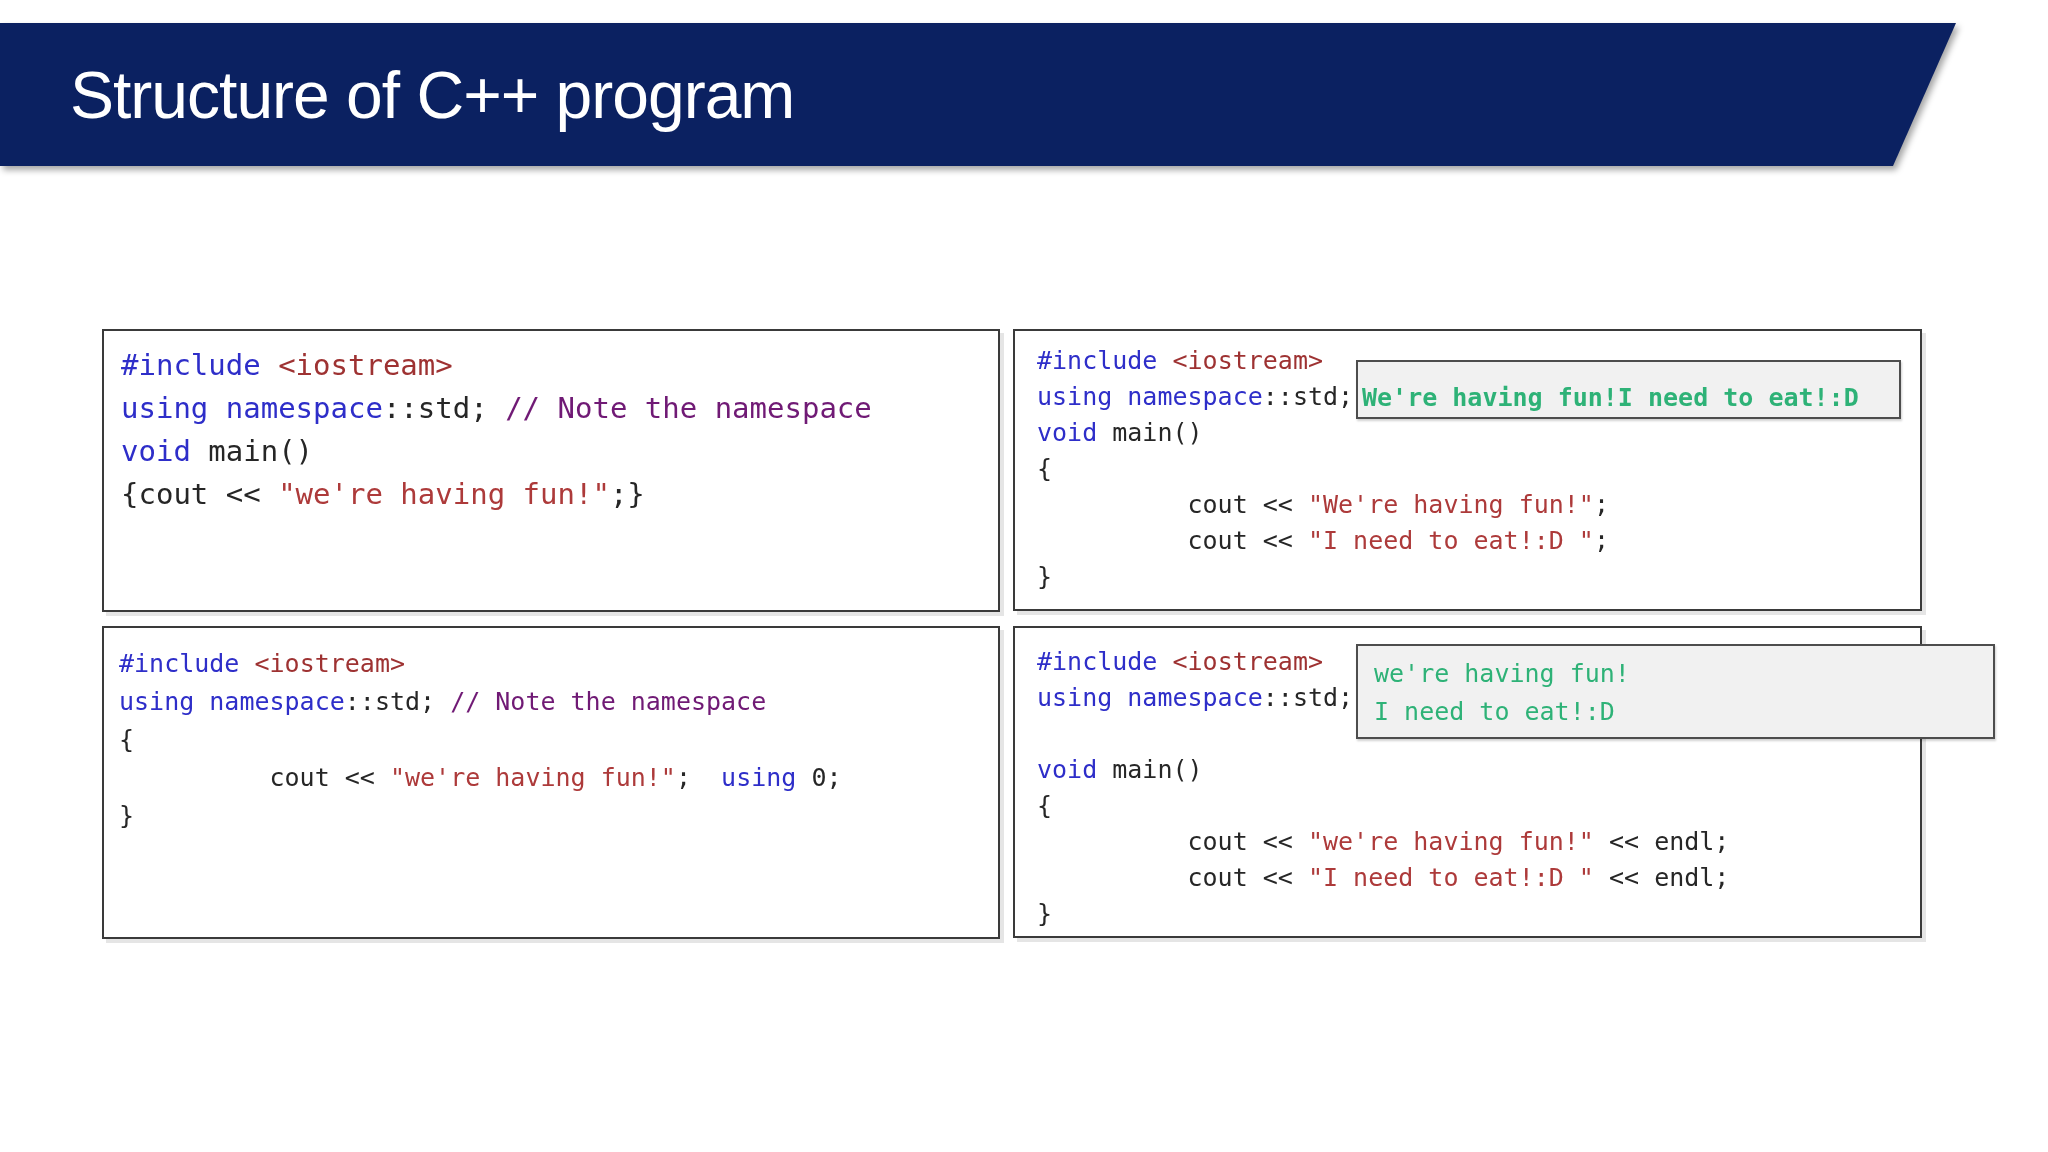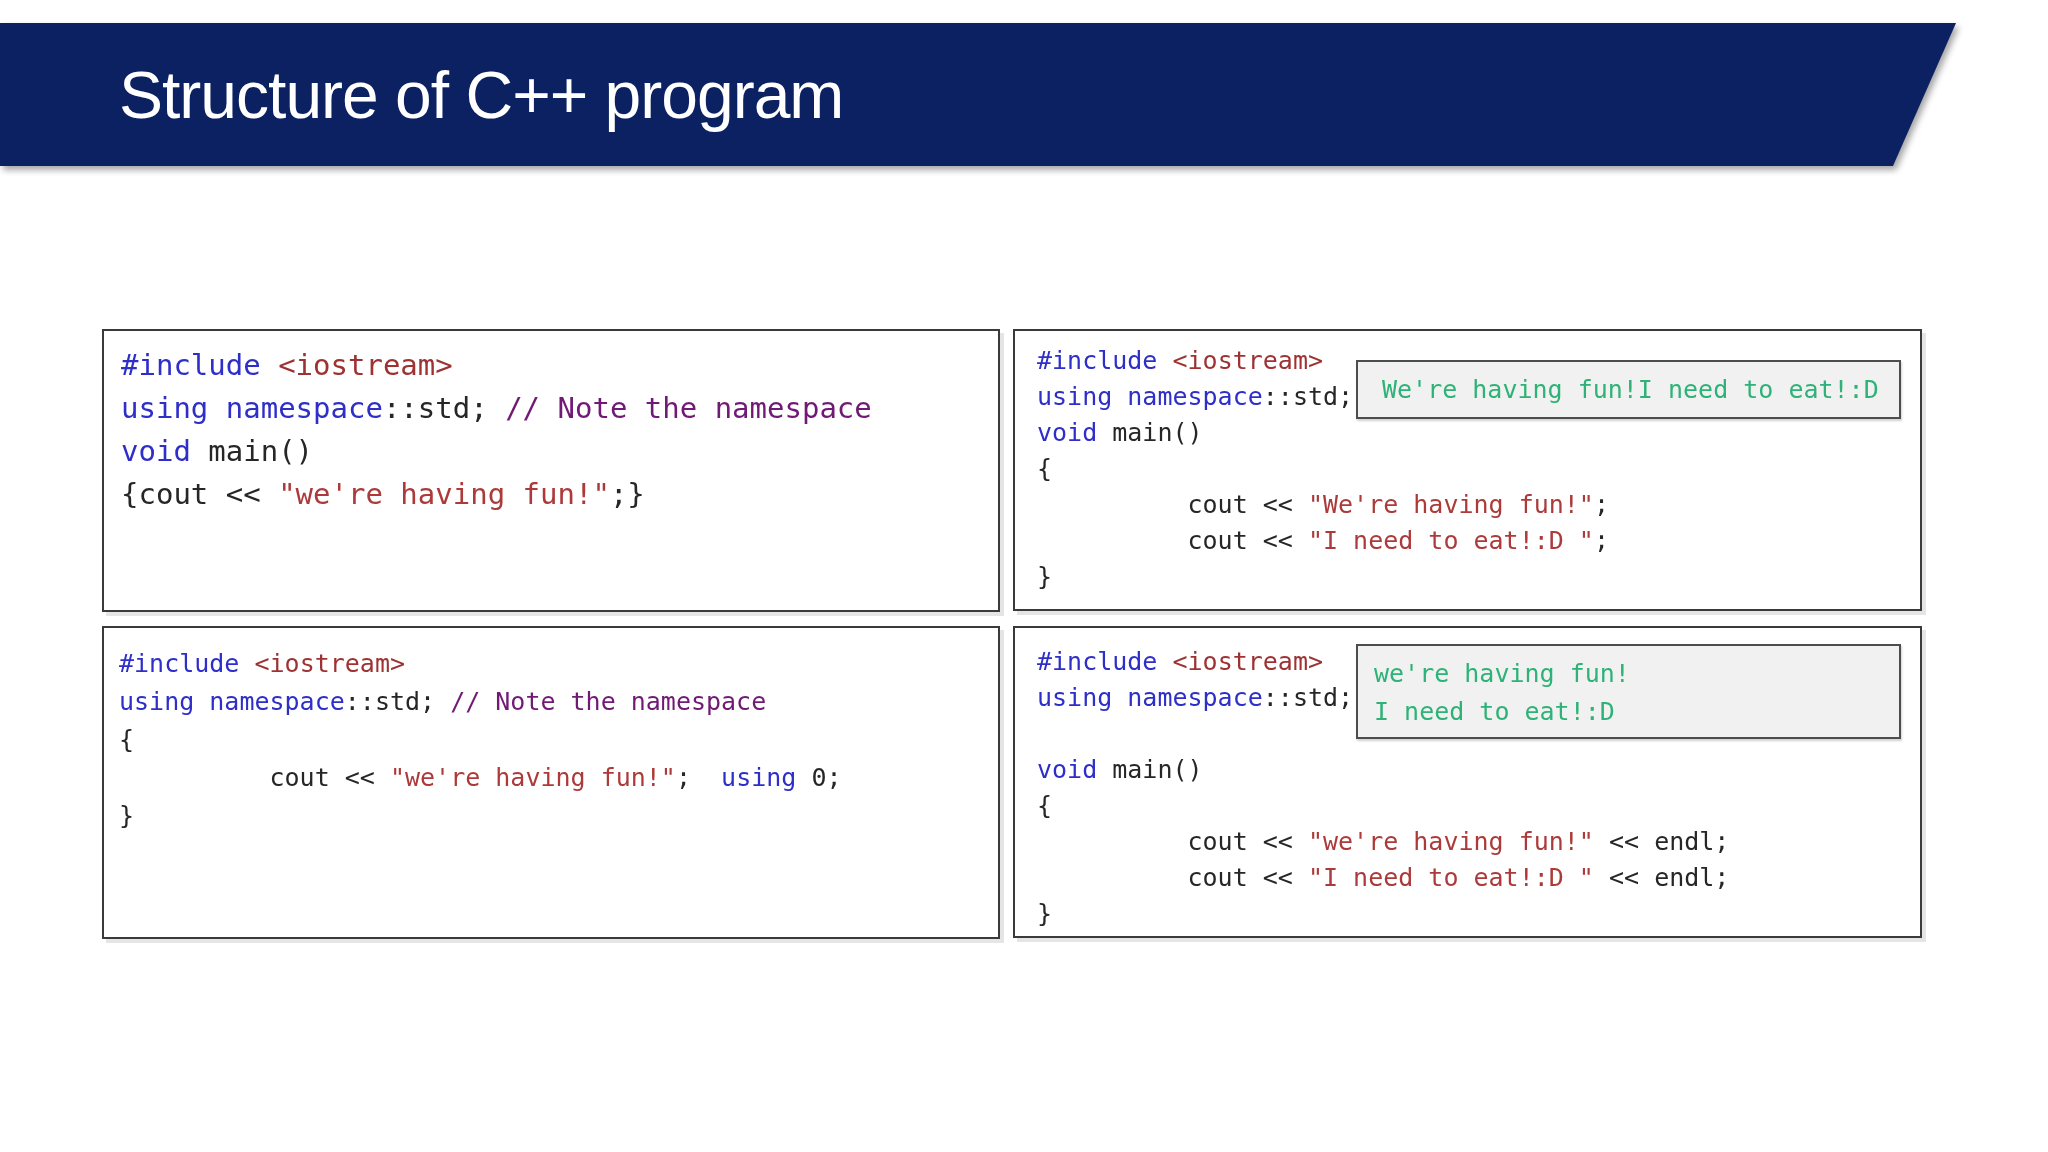--- a/index.html
+++ b/index.html
@@ -4,21 +4,21 @@
 <style>
   html,body{margin:0;padding:0;background:#fff;}
   .slide{position:relative;width:2048px;height:1152px;background:#ffffff;overflow:hidden;
          font-family:"Liberation Sans", sans-serif;}
 
   
   .banner-wrap{position:absolute;left:0;top:23px;width:2048px;height:143px;
                filter:drop-shadow(3px 4px 3px rgba(0,0,0,0.35));}
   .banner{width:100%;height:100%;background:#0b2161;
           clip-path:polygon(0 0,1956px 0,1893px 100%,0 100%);
-          display:flex;align-items:center;box-sizing:border-box;padding-left:119px;}
+          display:flex;align-items:center;box-sizing:border-box;padding-left:70px;}
   .slide-title{color:#ffffff;font-size:66px;font-weight:400;letter-spacing:-1px;line-height:1;}
 
   
   .code-box{position:absolute;background:#ffffff;border:2px solid #3a3a3a;
             box-shadow:4px 4px 0 rgba(0,0,0,0.10);box-sizing:border-box;
             font-family:"DejaVu Sans Mono", monospace;color:#262626;margin-top:33px;}
   .code-line{white-space:pre;}
   #box-tl{left:102px;top:296px;width:898px;height:283px;font-size:29px;line-height:43px;padding:13px 8px 0 17px;}
   #box-tr{left:1013px;top:296px;width:909px;height:282px;font-size:25px;line-height:36px;padding:12px 8px 0 22px;}
   #box-bl{left:102px;top:593px;width:898px;height:313px;font-size:25px;line-height:38px;padding:17px 8px 0 15px;}
@@ -28,22 +28,22 @@
   .tok-ty{color:#9e3232;}   
   .tok-st{color:#ad3a3a;}   
   .tok-co{color:#701a75;}   
   .tok-pl{color:#262626;}   
 
   
   .output-box{position:absolute;background:#f1f1f1;border:2px solid #4d4d4d;box-sizing:border-box;
               color:#2eb277;font-family:"DejaVu Sans Mono", monospace;font-size:25px;
               box-shadow:1px 2px 2px rgba(0,0,0,0.18);}
   #box-tr .output-box{left:341px;top:29px;width:545px;height:59px;
-                      display:flex;align-items:center;padding-left:24px;}
-  #box-br .output-box{left:341px;top:16px;width:545px;height:95px;padding:9px 0 0 16px;}
+                      display:flex;align-items:flex-end;padding-left:4px;font-weight:bold;}
+  #box-br .output-box{left:341px;top:16px;width:639px;height:95px;padding:9px 0 0 16px;}
   .output-line{line-height:38px;white-space:pre;}
 </style>
 </head>
 <body>
 
 <div class="slide">
 
   <div class="banner-wrap">
     <div class="banner">
       <div class="slide-title">Structure of C++ program</div>

